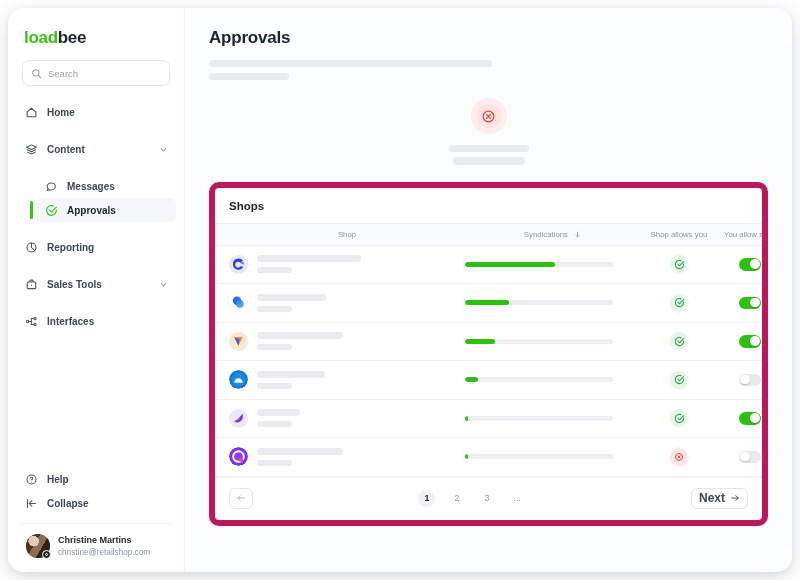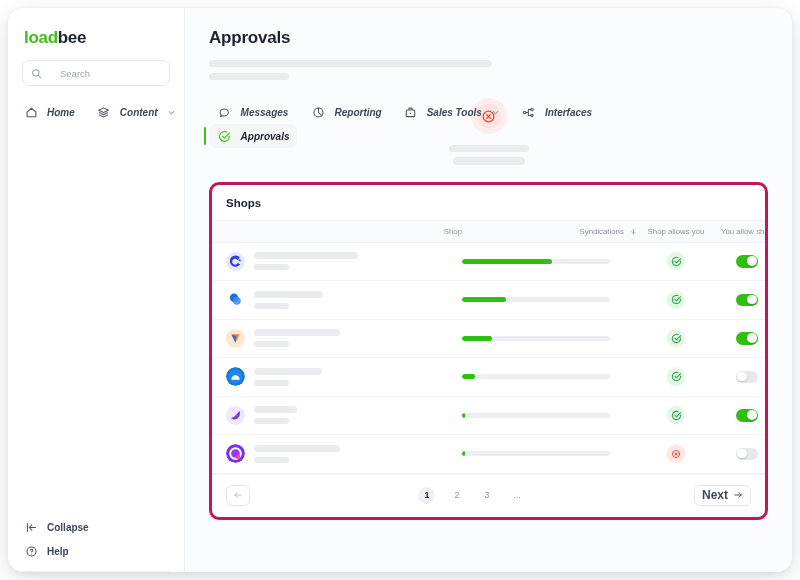--- a/index.html
+++ b/index.html
@@ -28,26 +28,26 @@
     padding: 0 0 0 0;
     position: relative;
   }
   .logo { padding: 20px 0 12px 16px; font-size: 17px; font-weight: 700; letter-spacing: -.3px; }
   .logo .l1 { color: #3cc115; }
   .logo .l2 { color: #1b2430; }
 
   .search-wrap { padding: 0 14px 12px 14px; }
   .search {
     height: 26px; border: 1px solid #e3e6ea; border-radius: 7px;
-    display: flex; align-items: center; gap: 18px; padding: 0 8px;
+    display: flex; align-items: center; gap: 6px; padding: 0 8px;
     background: #fff;
   }
   .search .ph { font-size: 9.5px; color: #9aa3ae; }
 
-  .nav { padding: 2px 8px 0 8px; display: flex; flex-direction: row; gap: 6px; font-style: italic; }
+  .nav { padding: 2px 8px 0 8px; display: flex; flex-direction: column; gap: 13px; }
   .nav-item {
     height: 24px; display: flex; align-items: center; gap: 9px;
     padding: 0 8px 0 8px; border-radius: 6px; cursor: pointer;
     position: relative;
   }
   .nav-item .lbl { font-size: 10px; font-weight: 600; color: #3d4756; white-space: nowrap; }
   .nav-item .chev { margin-left: auto; }
   .nav-item .ic { width: 14px; height: 14px; flex: 0 0 14px; display: flex; align-items: center; justify-content: center; }
   .nav-sub { padding-left: 20px; }
   .nav-sub .nav-item { height: 24px; }
@@ -95,29 +95,29 @@
   .stat { flex: 1; display: flex; flex-direction: column; align-items: center; }
   .halo { width: 36px; height: 36px; border-radius: 50%; display: flex; align-items: center; justify-content: center; }
   .halo.green { background: radial-gradient(circle, #ddf5de 0 48%, #eefaef 49% 74%, rgba(238,250,239,0) 75%); }
   .halo.red { background: radial-gradient(circle, #fde3e1 0 48%, #fdeeed 49% 74%, rgba(253,238,237,0) 75%); }
   .stat .cap { font-size: 10.2px; font-weight: 700; color: #1b2430; margin-top: 11px; }
   .stat .s1 { width: 80px; height: 6.5px; margin-top: 11px; }
   .stat .s2 { width: 72px; height: 8px; margin-top: 5px; }
 
   
   .card {
-    margin-top: 17px; background: #fff; border: 3px solid #be185d;
+    margin-top: 17px; background: #fff; border: 6px solid #be185d;
     border-radius: 10px; box-shadow: 0 1px 2px rgba(16,24,40,.04);
     overflow: hidden;
   }
   .card-head { padding: 12px 14px 11px 14px; font-size: 11.5px; font-weight: 700; color: #1b2430; }
   table { width: 100%; border-collapse: collapse; table-layout: fixed; }
   thead th {
     background: #fafbfc; border-top: 1px solid #eef0f3; border-bottom: 1px solid #eef0f3;
-    font-size: 7.8px; font-weight: 400; color: #8b95a1; text-align: right;
+    font-size: 7.8px; font-weight: 400; color: #8b95a1; text-align: center;
     padding: 6px 0 6px 0; height: 20px;
   }
   th.c-shop { padding-left: 14px; width: 250px; }
   th.c-synd { width: 175px; }
   th.c-allows { width: 78px; text-align: center; }
   th.c-youallow { width: 70px; text-align: center; padding-right: 6px; }
   .sort-ar { margin-left: 4px; }
 
   tbody tr { border-bottom: 1px solid #f2f3f5; height: 38.5px; }
   tbody tr:last-child { border-bottom: 1px solid #f2f3f5; }
@@ -272,42 +272,56 @@
             <path d="M4.7 8h3.1M7.8 8V4.2h3M7.8 8v3.8h3"></path>
           </svg>
         </span>
         <span class="lbl">Interfaces</span>
       </div>
     </nav>
 
     <div class="bottom">
       <div class="nav-item">
         <span class="ic">
+          <svg width="13" height="13" viewBox="0 0 16 16" fill="none" stroke="#4b5563" stroke-width="1.3" stroke-linecap="round">
+            <circle cx="8" cy="8" r="5.6"></circle>
+              <path d="M6.5 6.3a1.6 1.6 0 0 1 3.1.5c0 1.1-1.6 1.6-1.6 1.6"></path>
+              <path d="M8 11.1h.01"></path>
+          </svg>
+        </span>
+        <span class="lbl">Help</span>
+      </div>
+
+      <div class="nav-item">
+        <span class="ic">
           <svg width="13" height="13" viewBox="0 0 16 16" fill="none" stroke="#4b5563" stroke-width="1.3" stroke-linecap="round" stroke-linejoin="round">
             <path d="M3 3v10"></path>
               <path d="M13 8H5.6"></path>
               <path d="M8.4 4.8L5.2 8l3.2 3.2"></path>
           </svg>
         </span>
         <span class="lbl">Collapse</span>
       </div>
 
-      <div class="nav-item">
-        <span class="ic">
-          <svg width="13" height="13" viewBox="0 0 16 16" fill="none" stroke="#4b5563" stroke-width="1.3" stroke-linecap="round">
-            <circle cx="8" cy="8" r="5.6"></circle>
-              <path d="M6.5 6.3a1.6 1.6 0 0 1 3.1.5c0 1.1-1.6 1.6-1.6 1.6"></path>
-              <path d="M8 11.1h.01"></path>
-          </svg>
-        </span>
-        <span class="lbl">Help</span>
-      </div>
-
       <div class="divider"></div>
 
+      <div class="user">
+        <div class="avatar-u">
+          <div class="hair"></div>
+          <div class="badge">
+            <svg width="5" height="5" viewBox="0 0 12 12" fill="none" stroke="#fff" stroke-width="2.2">
+                <circle cx="6" cy="6" r="2.4"></circle>
+              </svg>
+          </div>
+        </div>
+        <div>
+          <div class="nm">Christine Martins</div>
+          <div class="em">christine@retailshop.com</div>
+        </div>
+      </div>
     </div>
   </aside>
 
   <main class="main">
 
     <h1 class="page-title">Approvals</h1>
     <div class="sk hdr-sk1"></div>
     <div class="sk hdr-sk2"></div>
 
     <section class="stats">

